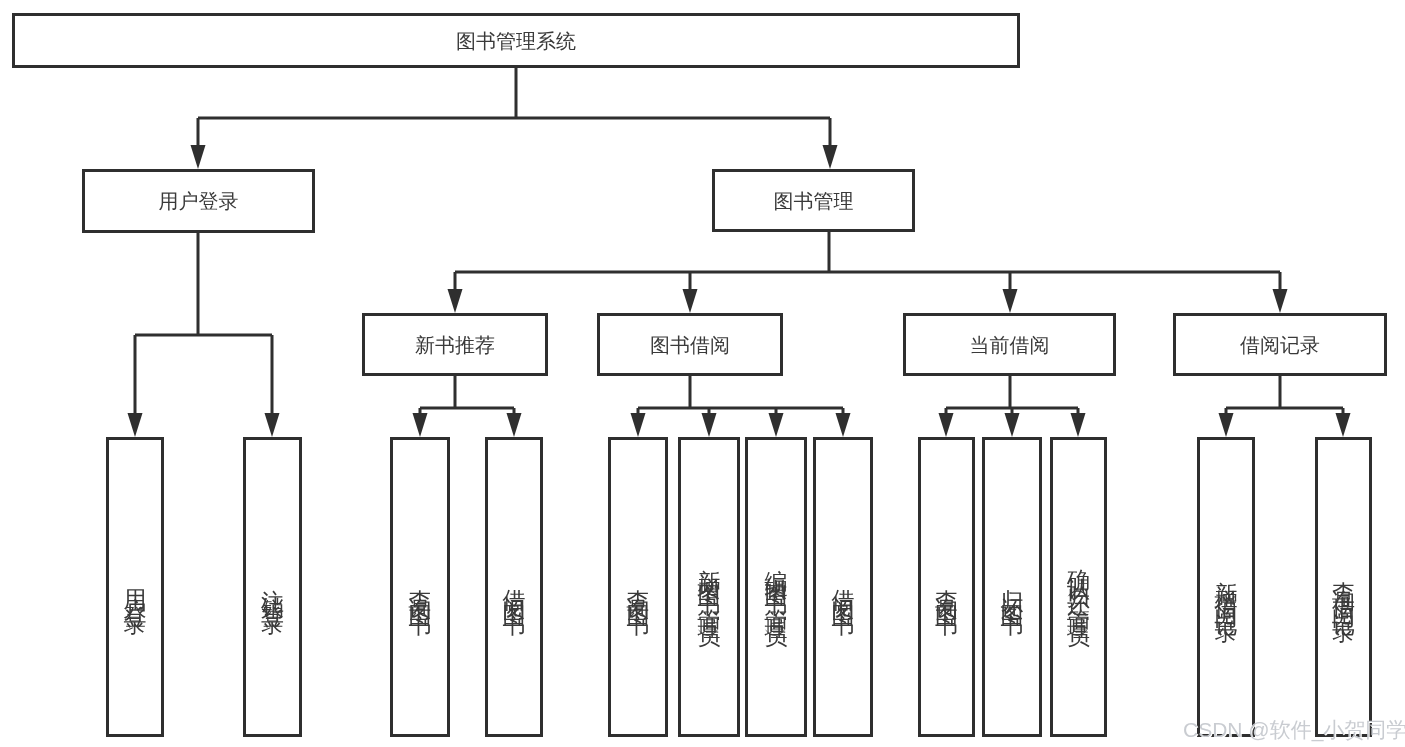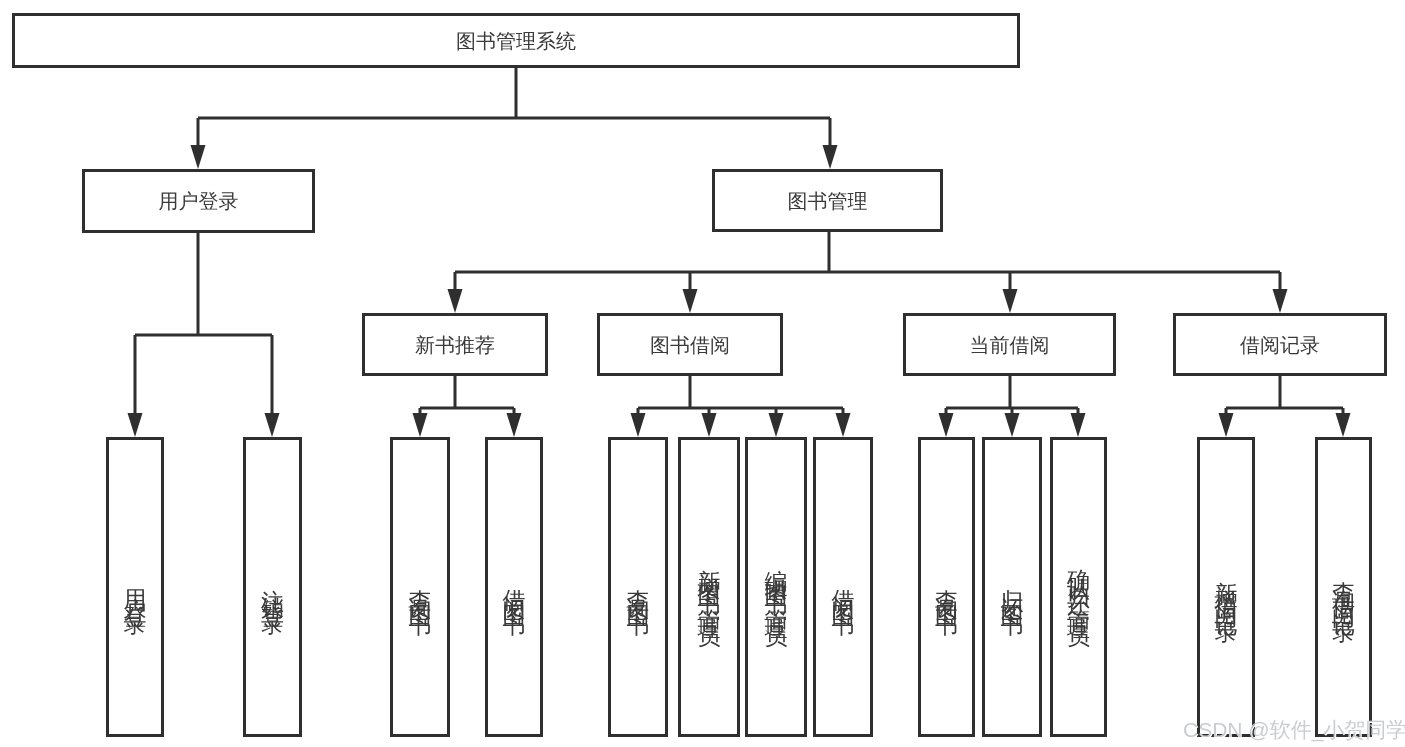--- a/index.html
+++ b/index.html
@@ -81,21 +81,21 @@
     <use href="#ah" x="946" y="437" class="ahead"></use>
     <use href="#ah" x="1012" y="437" class="ahead"></use>
     <use href="#ah" x="1078" y="437" class="ahead"></use>
     <use href="#ah" x="1226" y="437" class="ahead"></use>
     <use href="#ah" x="1343" y="437" class="ahead"></use>
   </svg>
 
   <div class="box h" style="left:12px;top:13px;width:1008px;height:55px">图书管理系统</div>
 
   <div class="box h" style="left:82px;top:169px;width:233px;height:64px">用户登录</div>
-  <div class="box h" style="left:712px;top:169px;width:231px;height:63px">图书管理</div>
+  <div class="box h" style="left:712px;top:169px;width:203px;height:63px">图书管理</div>
 
   <div class="box h" style="left:597px;top:313px;width:186px;height:63px">图书借阅</div>
   <div class="box h" style="left:362px;top:313px;width:186px;height:63px">新书推荐</div>
   <div class="box h" style="left:903px;top:313px;width:213px;height:63px">当前借阅</div>
   <div class="box h" style="left:1173px;top:313px;width:214px;height:63px">借阅记录</div>
 
   <div class="box v" style="left:106px;top:437px;width:58px;height:300px">用户登录</div>
   <div class="box v" style="left:243px;top:437px;width:59px;height:300px">注销登录</div>
 
   <div class="box v" style="left:390px;top:437px;width:60px;height:300px">查询图书</div>

